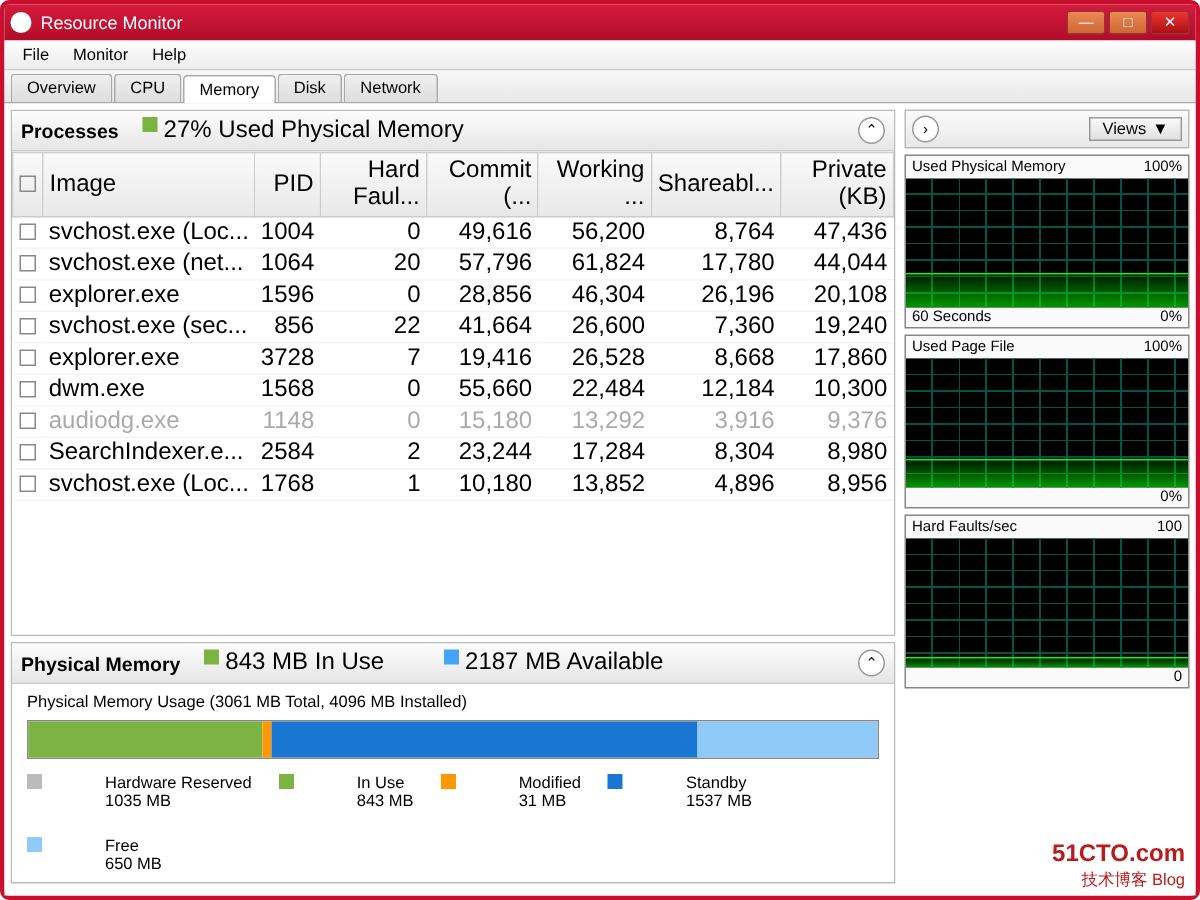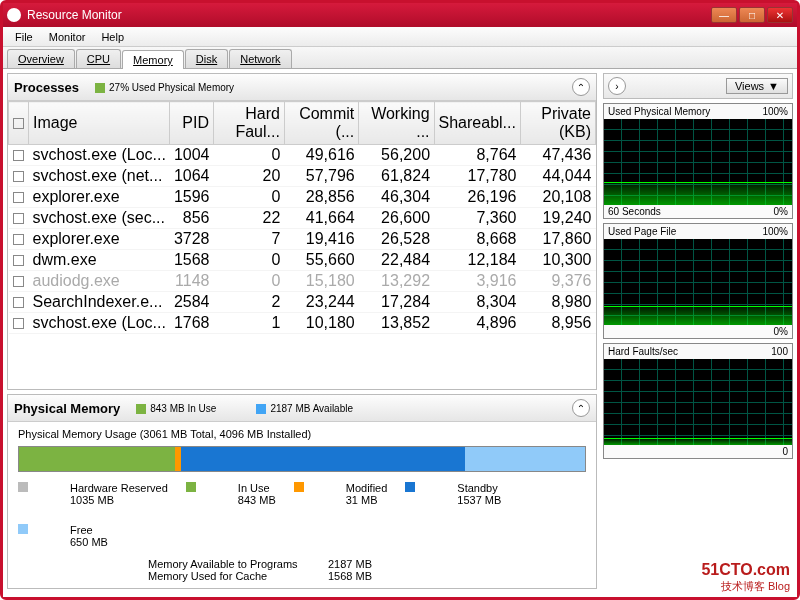--- a/index.html
+++ b/index.html
@@ -7,29 +7,29 @@
 .window { width: 800px; height: 600px; border: 3px solid #c8102e; border-radius: 6px; background: #fff; display: flex; flex-direction: column; }
 .titlebar { background: linear-gradient(#d61a3c, #b00c2a); height: 24px; display: flex; align-items: center; padding: 0 4px; color: #fff; font-size: 12px; }
 .titlebar-icon { width: 14px; height: 14px; background: #fff; border-radius: 50%; margin-right: 6px; display: inline-block; }
 .titlebar-title { flex: 1; }
 .win-btns { display: flex; gap: 2px; }
 .win-btn { width: 26px; height: 16px; background: linear-gradient(#e85, #c63); border: 1px solid #933; border-radius: 2px; color: #fff; font-size: 10px; display: flex; align-items: center; justify-content: center; cursor: pointer; }
 .win-btn.close { background: linear-gradient(#e33, #a11); }
 .menubar { background: linear-gradient(#fdfdfd, #ececec); height: 20px; display: flex; align-items: center; padding: 0 4px; border-bottom: 1px solid #ccc; }
 .menu-item { padding: 2px 8px; cursor: pointer; }
 .tabbar { background: linear-gradient(#f8f8f8, #e8e8e8); padding: 2px 4px 0 4px; border-bottom: 1px solid #aaa; display: flex; gap: 1px; }
-.tab { padding: 3px 10px; border: 1px solid #aaa; border-bottom: none; background: linear-gradient(#f0f0f0, #ddd); cursor: pointer; border-radius: 3px 3px 0 0; font-size: 11px; text-decoration: underline; }
+.tab { padding: 3px 10px; border: 1px solid #aaa; border-bottom: none; background: linear-gradient(#f0f0f0, #ddd); cursor: pointer; border-radius: 3px 3px 0 0; font-size: 11px; }
 .tab.active { background: #fff; position: relative; top: 1px; }
 .content { flex: 1; display: flex; padding: 4px; overflow: hidden; background: #fff; }
 .left { flex: 1; display: flex; flex-direction: column; overflow: hidden; }
 .right { width: 190px; margin-left: 6px; display: flex; flex-direction: column; }
 .panel { border: 1px solid #bbb; margin-bottom: 4px; display: flex; flex-direction: column; }
 .panel-header { background: linear-gradient(#fdfdfd, #e6e6e6); padding: 4px 6px; display: flex; align-items: center; border-bottom: 1px solid #ccc; }
 .panel-title { font-weight: bold; font-size: 13px; margin-right: 16px; }
-.panel-status { display: flex; align-items: flex-end; gap: 4px; font-size: 10px; }
+.panel-status { display: flex; align-items: flex-start; gap: 4px; font-size: 16px; }
 .sq { width: 10px; height: 10px; display: inline-block; }
 .green { background: #7cb342; }
 .blue { background: #42a5f5; }
 .gray { background: #bbb; }
 .orange { background: #ff9800; }
 .darkblue { background: #1976d2; }
 .lightblue { background: #90caf9; }
 .collapse { margin-left: auto; width: 18px; height: 18px; border: 1px solid #999; border-radius: 50%; background: #fff; display: flex; align-items: center; justify-content: center; cursor: pointer; font-size: 10px; }
 .table-wrap { overflow-y: auto; flex: 1; background: #fff; }
 table { width: 100%; border-collapse: collapse; font-size: 16px; }
@@ -260,30 +260,20 @@
                 </span>
               </div>
               <div class="legend-item">
                 <span class="sq lightblue"></span>
                 <span class="legend-labels">
                   <span>Free</span>
                   <span>650 MB</span>
                 </span>
               </div>
             </div>
-          <div class="avail-lines" id="avail-lines">
-              <div>
-                <span class="lbl">Memory Available to Programs</span>
-                <span>2187 MB</span>
-              </div>
-              <div>
-                <span class="lbl">Memory Used for Cache</span>
-                <span>1568 MB</span>
-              </div>
-            </div>
         </div>
       </div>
 
     </div>
 
     <div class="right">
       <div class="right-head">
         <span class="expand">›</span>
         <span class="views-btn">
           <span>Views</span>

